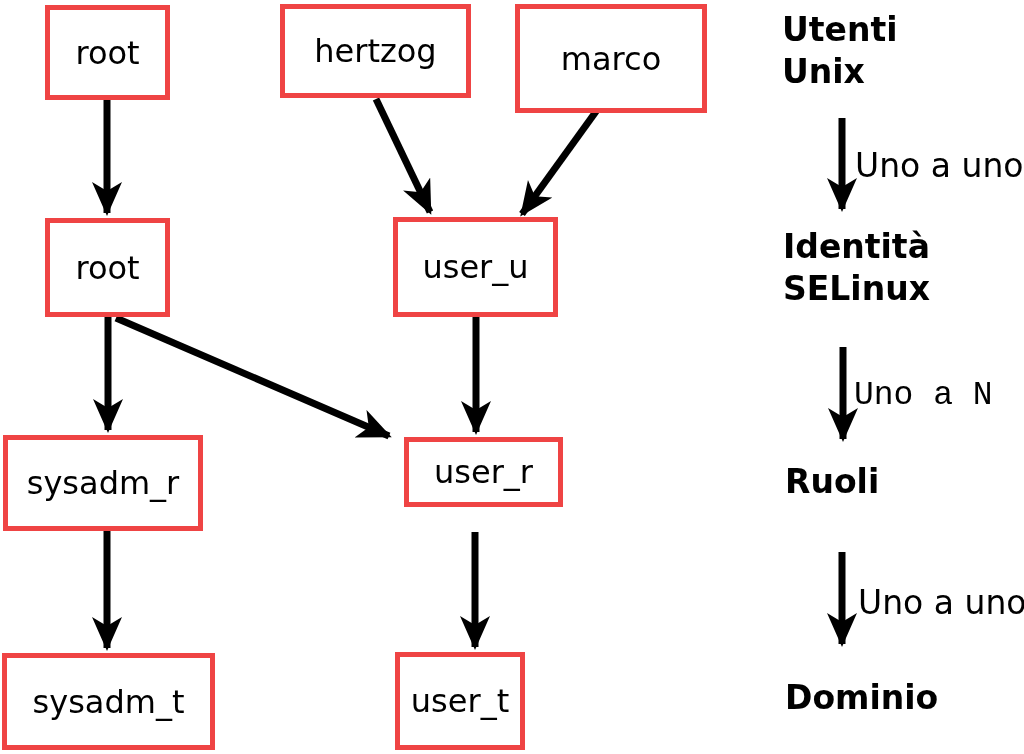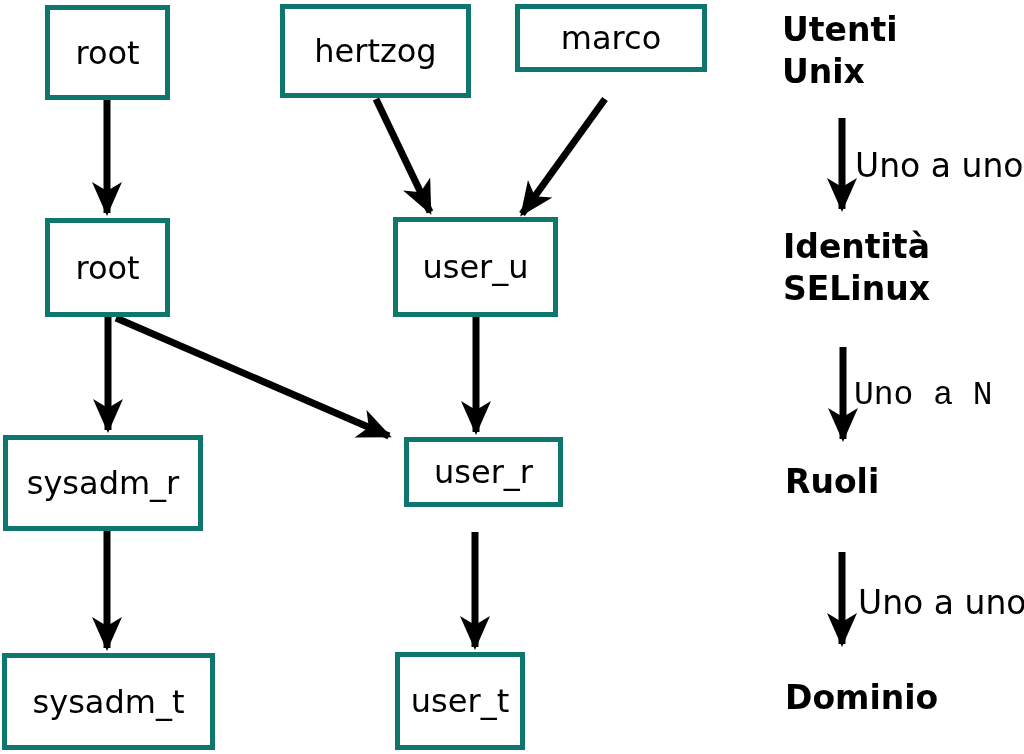--- a/index.html
+++ b/index.html
@@ -19,21 +19,21 @@
   #connector-layer {
     position: absolute;
     left: 0;
     top: 0;
     width: 1024px;
     height: 754px;
   }
   .node {
     position: absolute;
     box-sizing: border-box;
-    border: 5px solid #0f766e;
+    border: 5px solid #ef4444;
     background: #ffffff;
     display: flex;
     align-items: center;
     justify-content: center;
     font-size: 32px;
     line-height: 1;
     white-space: nowrap;
   }
   .legend-heading {
     position: absolute;
@@ -46,21 +46,21 @@
     position: absolute;
     font-weight: normal;
     font-size: 33px;
     line-height: 40px;
     white-space: nowrap;
   }
 
   
   #n-unix-root      { left: 45px;  top: 5px;   width: 125px; height: 95px; }
   #n-unix-hertzog   { left: 280px; top: 4px;   width: 191px; height: 94px; }
-  #n-unix-marco     { left: 515px; top: 4px;   width: 192px; height: 68px; }
+  #n-unix-marco     { left: 515px; top: 4px;   width: 192px; height: 109px; }
   #n-id-root        { left: 45px;  top: 218px; width: 125px; height: 99px; }
   #n-id-user-u      { left: 393px; top: 217px; width: 165px; height: 100px; }
   #n-role-sysadm-r  { left: 3px;   top: 435px; width: 200px; height: 96px; }
   #n-role-user-r    { left: 404px; top: 437px; width: 159px; height: 70px; }
   #n-dom-sysadm-t   { left: 2px;   top: 653px; width: 213px; height: 97px; }
   #n-dom-user-t     { left: 395px; top: 652px; width: 130px; height: 98px; }
 
   
   #l-utenti-unix  { left: 782px; top: 9px;   }
   #l-uno-a-uno-1  { left: 855px; top: 146px; }

